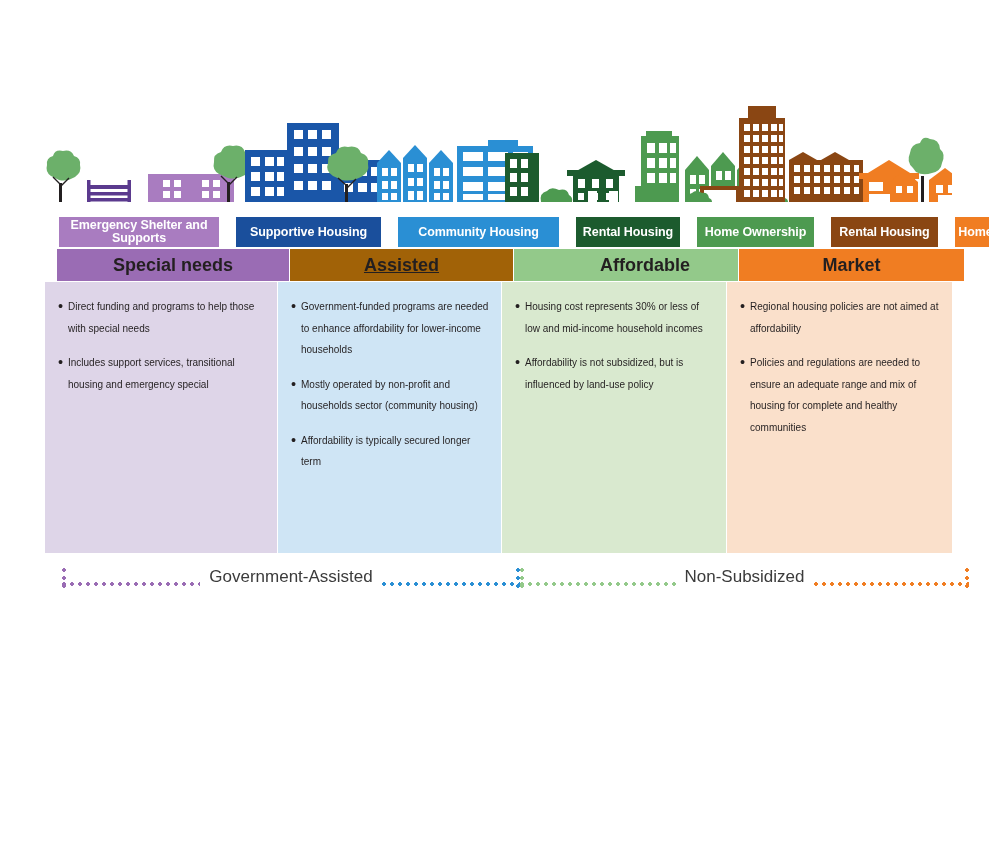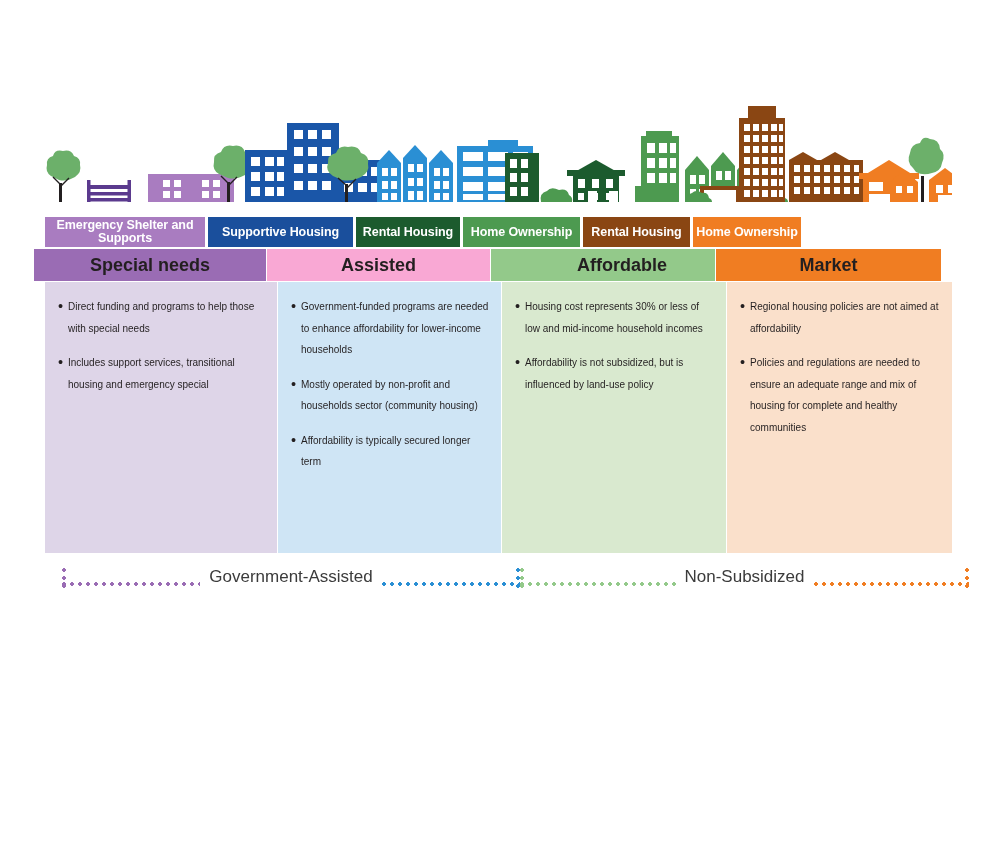--- a/index.html
+++ b/index.html
@@ -45,26 +45,27 @@
     align-items: center;
     justify-content: center;
     text-align: center;
     color: #ffffff;
     font-size: 12.5px;
     font-weight: bold;
     line-height: 1.04;
     letter-spacing: -0.1px;
     padding: 0 3px;
     box-sizing: border-box;
+    margin-left: 14px;
   }
 
   
   #cat-bar {
     position: absolute;
-    left: 34px;
+    left: 57px;
     top: 249px;
     width: 907px;
     height: 32px;
     display: flex;
     gap: 1px;
   }
   .cat-cell {
     display: flex;
     align-items: center;
     justify-content: center;
@@ -459,29 +460,30 @@
           <rect x="851" y="88" width="6" height="7" fill="#ffffff"></rect>
           <rect x="862" y="88" width="6" height="7" fill="#ffffff"></rect>
         </g>
       </g>
     </svg>
   </div>
 
   <div id="type-bar">
       <div class="type-cell" style="background: rgb(169, 124, 192); flex: 0 0 160px;">Emergency Shelter and Supports</div>
       <div class="type-cell" style="background: rgb(26, 79, 156); flex: 0 0 145px;">Supportive Housing</div>
+      <div class="type-cell" style="background: rgb(42, 143, 212); flex: 0 0 161px;">Community Housing</div>
       <div class="type-cell" style="background: rgb(28, 91, 46); flex: 0 0 104px;">Rental Housing</div>
       <div class="type-cell" style="background: rgb(77, 154, 80); flex: 0 0 117px;">Home Ownership</div>
       <div class="type-cell" style="background: rgb(138, 70, 19); flex: 0 0 107px;">Rental Housing</div>
       <div class="type-cell" style="background: rgb(240, 125, 34); flex: 0 0 108px;">Home Ownership</div>
     </div>
 
   <div id="cat-bar">
       <div class="cat-cell" style="background: rgb(154, 108, 180); flex: 0 0 232px;">Special needs</div>
-      <div class="cat-cell" style="background: #f9a8d4; flex: 0 0 223px;">Assisted</div>
+      <div class="cat-cell" style="background: #a16207; flex: 0 0 223px; text-decoration: underline;">Assisted</div>
       <div class="cat-cell" style="background: rgb(147, 201, 138); flex: 0 0 224px; padding-left: 38px;">Affordable</div>
       <div class="cat-cell" style="background: rgb(240, 125, 34); flex: 0 0 225px;">Market</div>
     </div>
 
   <div id="content">
       <div class="col" style="background: rgb(222, 213, 232); flex: 0 0 232px;">
         <div class="bullet-row">
           <span class="bullet-dot">•</span>
           <span class="bullet-text">Direct funding and programs to help those with special needs</span>
         </div>

